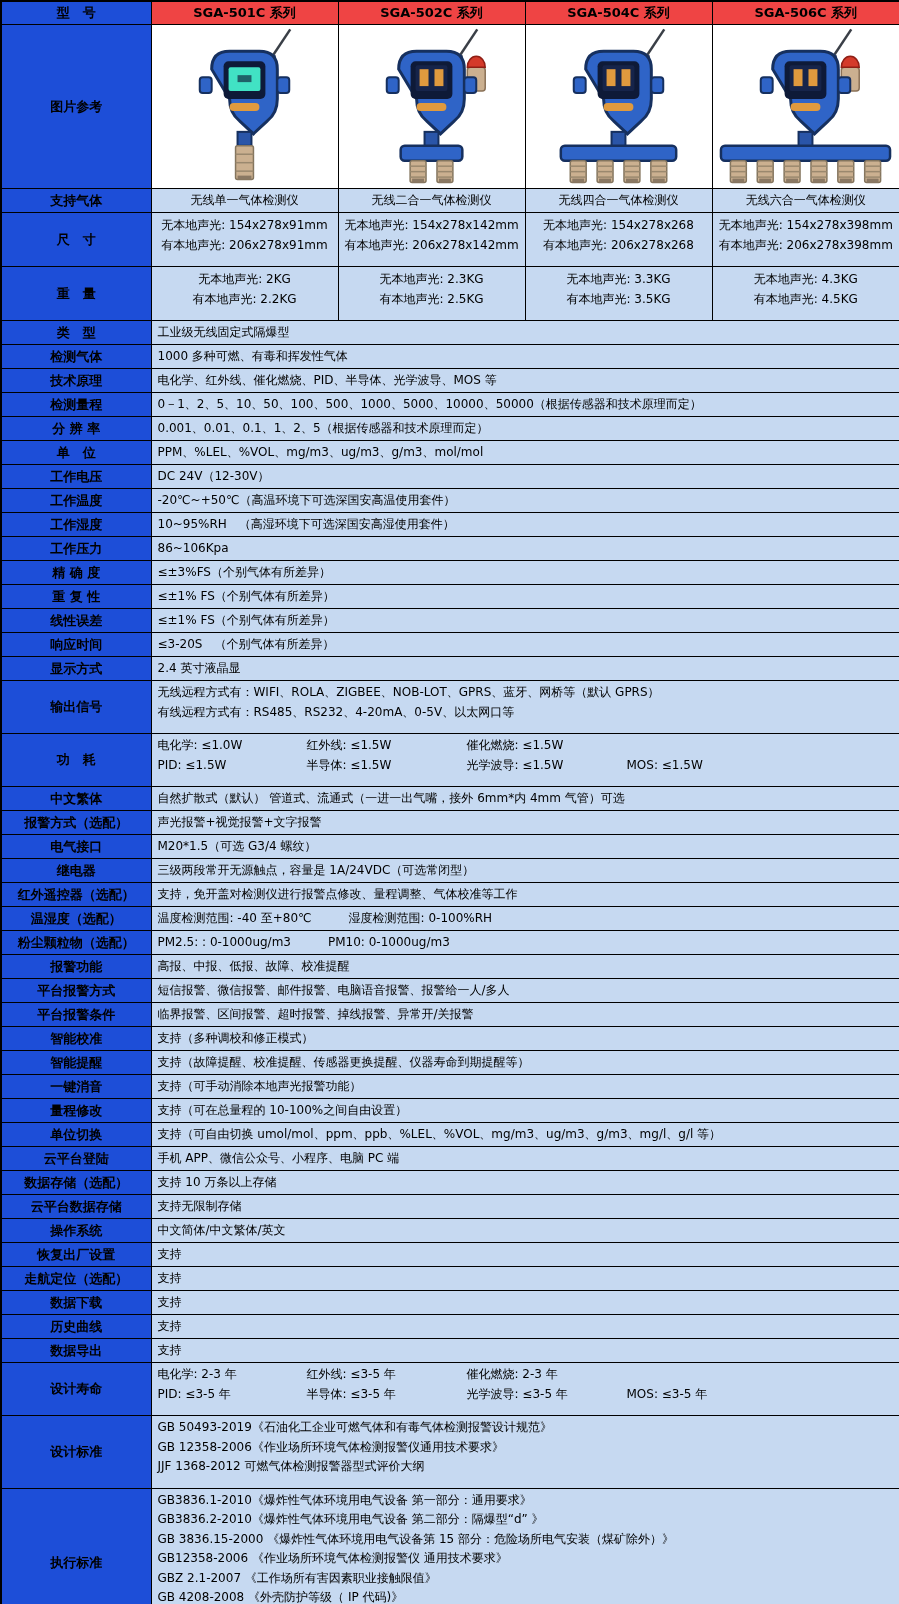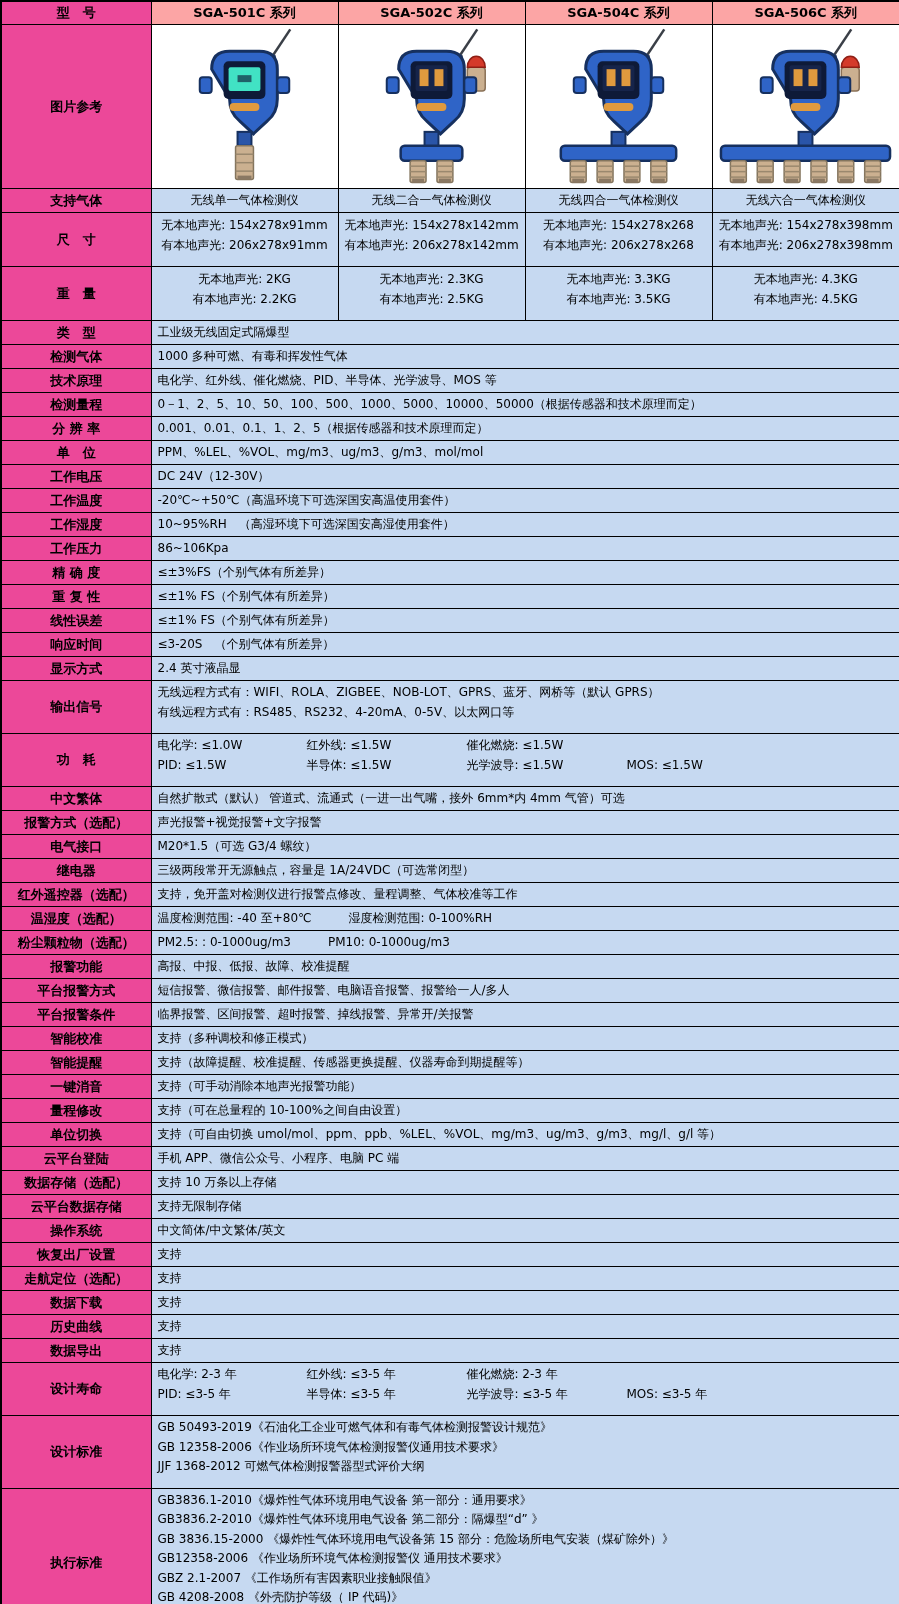--- a/index.html
+++ b/index.html
@@ -1,21 +1,21 @@
 <!DOCTYPE html>
 <html><head>
 <meta charset="utf-8">
 <style>
   html,body{margin:0;padding:0;background:#fff;}
   body{font-family:"DejaVu Sans","Liberation Sans",sans-serif;color:#000;}
   #wrap{width:899px;}
   table{border-collapse:collapse;width:899px;table-layout:fixed;border:2px solid #000;}
   td{border:1px solid #000;background:#C6D9F1;padding:1px 6px;font-size:12px;vertical-align:middle;overflow:hidden;}
-  td.label{background:#ec4899;font-weight:bold;text-align:center;font-size:13px;padding:1px 2px;}
-  td.model-hd{background:#fca5a5;font-weight:bold;text-align:center;font-size:13px;height:20px;}
+  td.label{background:#1d4ed8;font-weight:bold;text-align:center;font-size:13px;padding:1px 2px;}
+  td.model-hd{background:#ef4444;font-weight:bold;text-align:center;font-size:13px;height:20px;}
   td.img-cell{background:#ffffff;height:162px;text-align:center;padding:0;}
   td.center{text-align:center;}
   td.vcell{height:21px;}
   .line{line-height:19.5px;white-space:nowrap;}
   .pair .line{line-height:20px;}
   .seg{display:inline-block;margin-right:10px;min-width:112px;}
   .seg:nth-child(2){min-width:150px;margin-left:27px;}
   .seg:nth-child(3){min-width:150px;}
   .seg:last-child{min-width:0;margin-right:0;}
   .pad2{padding-top:2px;padding-bottom:11px;}

